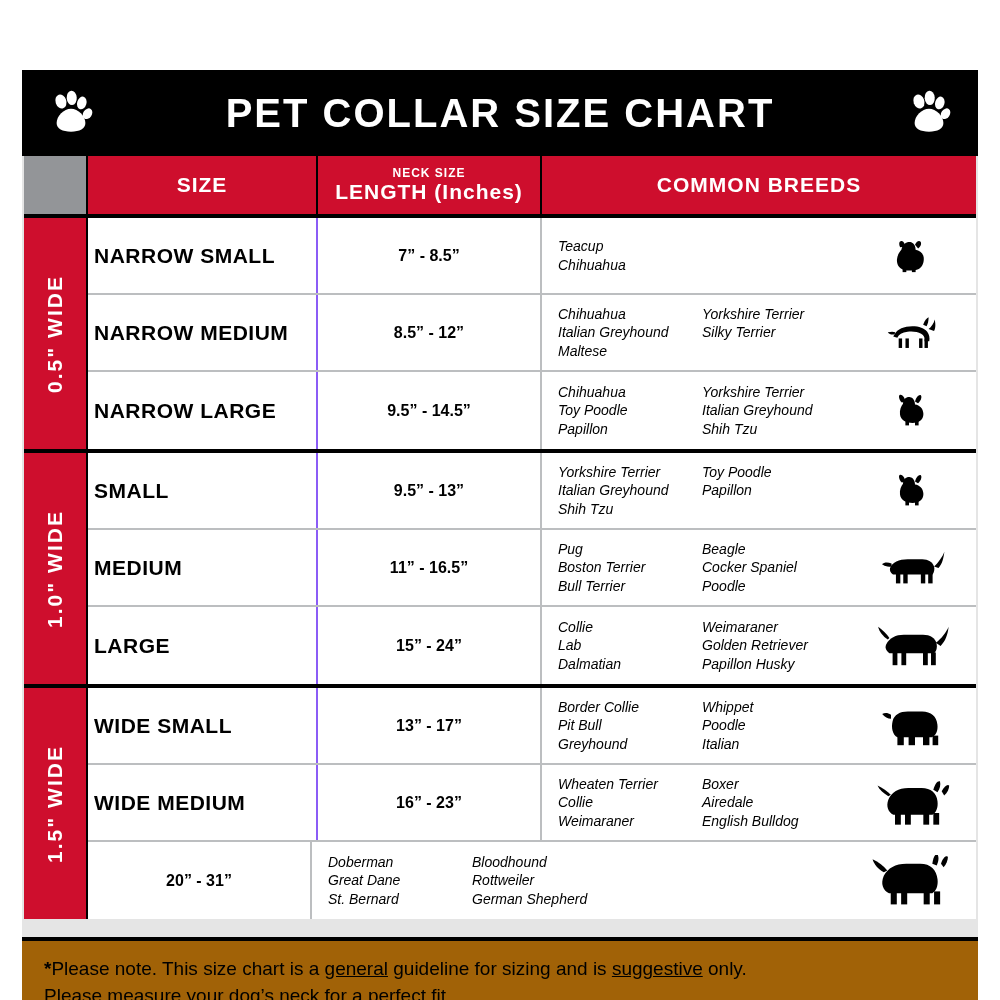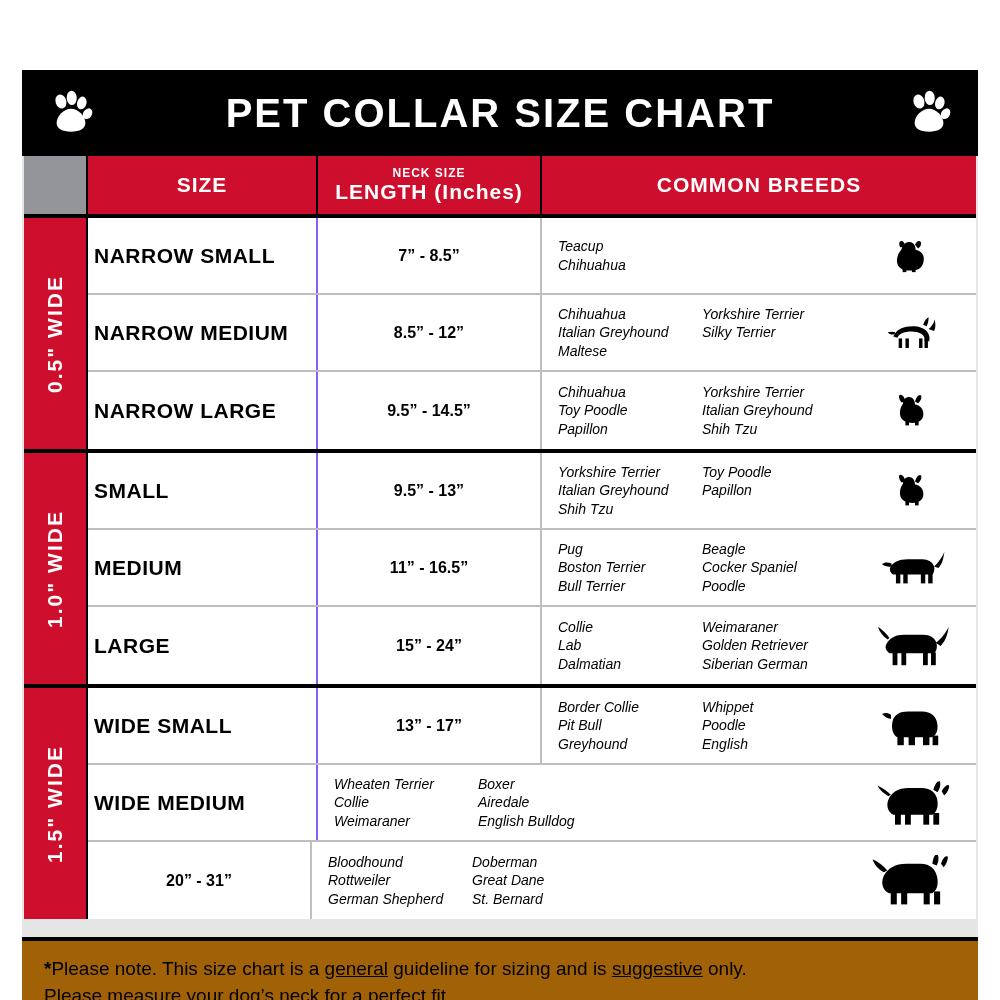--- a/index.html
+++ b/index.html
@@ -416,21 +416,21 @@
             <div class="c-breed">
               <div class="breed-cols">
                 <div class="breed-col">
                   <div>Collie</div>
                   <div>Lab</div>
                   <div>Dalmatian</div>
                 </div>
                 <div class="breed-col">
                   <div>Weimaraner</div>
                   <div>Golden Retriever</div>
-                  <div>Siberian German</div>
+                  <div>Papillon Husky</div>
                 </div>
               </div>
               <div class="dog-icon">
                 <svg viewBox="0 0 100 60" width="94" height="48" aria-hidden="true">
                   <path d="M14 28c4-8 12-12 22-12h24c9 0 15 4 17 11 1 5 0 9-3 12H18c-4-3-6-7-4-11z" fill="#000"></path>
                   <path d="M76 26c7-5 13-13 16-20-1 10-4 18-10 24z" fill="#000"></path>
                   <path d="M16 22c-6-4-11-10-12-16 5 4 11 9 14 14z" fill="#000"></path>
                   <rect x="22" y="38" width="6" height="16" fill="#000"></rect>
                   <rect x="33" y="38" width="6" height="16" fill="#000"></rect>
                   <rect x="60" y="38" width="6" height="16" fill="#000"></rect>
@@ -455,38 +455,39 @@
             <div class="c-breed">
               <div class="breed-cols">
                 <div class="breed-col">
                   <div>Border Collie</div>
                   <div>Pit Bull</div>
                   <div>Greyhound</div>
                 </div>
                 <div class="breed-col">
                   <div>Whippet</div>
                   <div>Poodle</div>
-                  <div>English</div>
+                  <div>Italian</div>
                 </div>
               </div>
               <div class="dog-icon">
                 <svg viewBox="0 0 100 60" width="80" height="48" aria-hidden="true">
                   <path d="M22 24c2-8 9-12 19-12h18c11 0 18 6 19 16 1 8-2 14-7 16H28c-6-3-8-12-6-20z" fill="#000"></path>
                   <path d="M20 16c-4-3-8-3-11-1 3 4 7 6 11 6z" fill="#000"></path>
                   <rect x="28" y="42" width="8" height="12" fill="#000"></rect>
                   <rect x="42" y="42" width="8" height="12" fill="#000"></rect>
                   <rect x="60" y="42" width="8" height="12" fill="#000"></rect>
                   <rect x="72" y="42" width="7" height="12" fill="#000"></rect>
                 </svg>
               </div>
             </div>
           </div>
 
           <div class="drow">
             <div class="c-size">WIDE MEDIUM</div>
+            <div class="c-len">16” - 23”</div>
             <div class="c-breed">
               <div class="breed-cols">
                 <div class="breed-col">
                   <div>Wheaten Terrier</div>
                   <div>Collie</div>
                   <div>Weimaraner</div>
                 </div>
                 <div class="breed-col">
                   <div>Boxer</div>
                   <div>Airedale</div>
@@ -506,28 +507,28 @@
                 </svg>
               </div>
             </div>
           </div>
 
           <div class="drow last">
             <div class="c-len">20” - 31”</div>
             <div class="c-breed">
               <div class="breed-cols">
                 <div class="breed-col">
+                  <div>Doberman</div>
+                  <div>Great Dane</div>
+                  <div>St. Bernard</div>
+                </div>
+                <div class="breed-col">
                   <div>Bloodhound</div>
                   <div>Rottweiler</div>
                   <div>German Shepherd</div>
-                </div>
-                <div class="breed-col">
-                  <div>Doberman</div>
-                  <div>Great Dane</div>
-                  <div>St. Bernard</div>
                 </div>
               </div>
               <div class="dog-icon">
                 <svg viewBox="0 0 100 60" width="96" height="52" aria-hidden="true">
                   <path d="M14 24c5-9 13-14 26-14h16c12 0 19 7 20 18 1 8-2 14-6 16H20c-7-3-10-11-6-20z" fill="#000"></path>
                   <path d="M70 10c1-8 4-12 6-11 2 4 1 9-1 13z" fill="#000"></path>
                   <path d="M80 10c2-7 6-10 8-8 0 4-2 9-5 12z" fill="#000"></path>
                   <path d="M14 20c-7-4-11-9-13-15 7 3 13 8 17 13z" fill="#000"></path>
                   <rect x="22" y="42" width="7" height="15" fill="#000"></rect>
                   <rect x="34" y="42" width="7" height="15" fill="#000"></rect>

